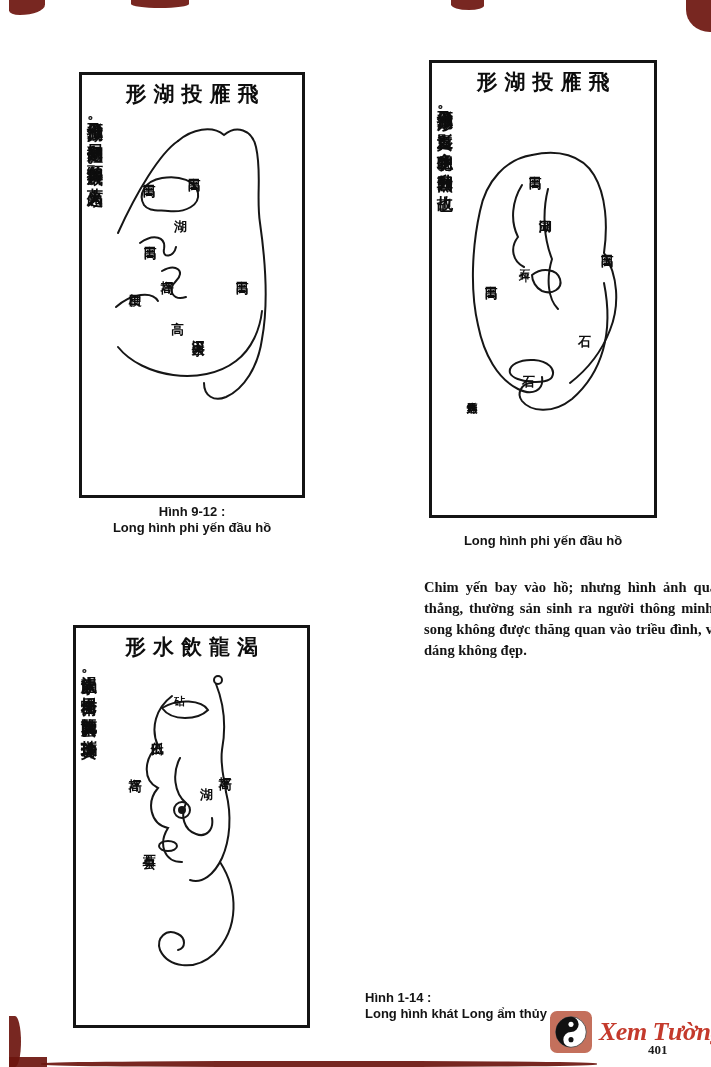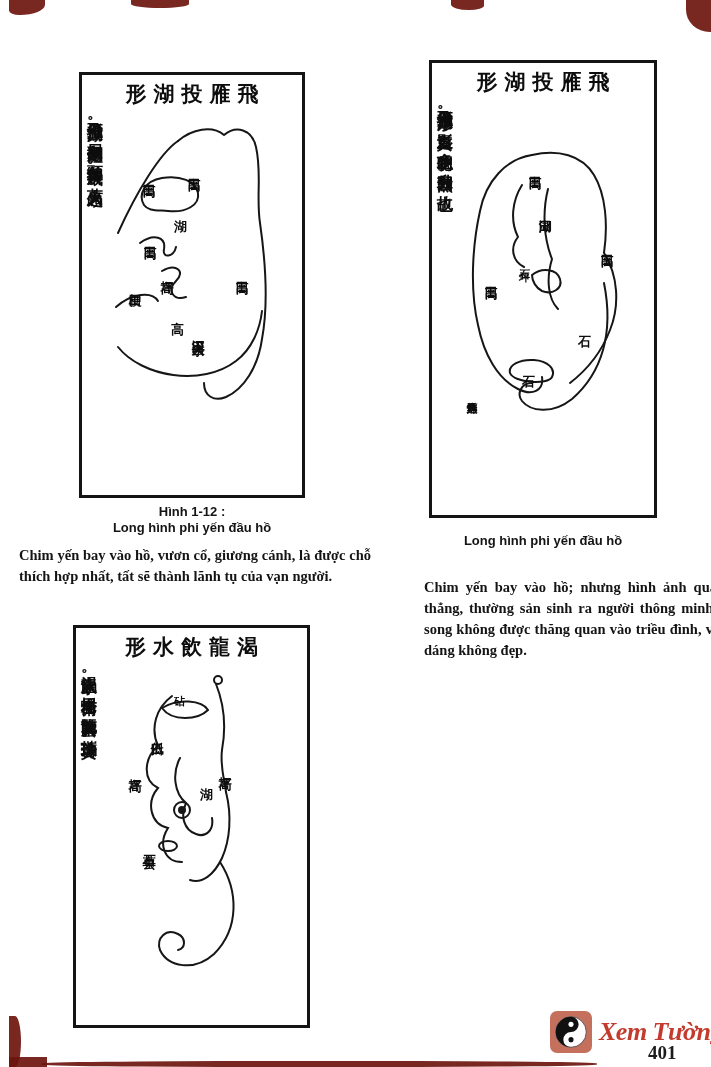--- a/index.html
+++ b/index.html
@@ -17,21 +17,21 @@
   .diagram svg{position:absolute;left:0;top:0;}
   .dlabel{position:absolute;font-family:"DejaVu Sans","Liberation Sans",sans-serif;font-weight:bold;
           font-size:13px;line-height:1.05;white-space:nowrap;color:#0d0d0d;}
   .dlabel.vert{writing-mode:vertical-rl;text-orientation:upright;letter-spacing:1px;}
   .cap{position:absolute;font-family:"Liberation Sans",sans-serif;font-weight:700;font-size:13px;color:#131313;}
   .cap div{line-height:1.25;}
   .cap.center{text-align:center;}
   .para{position:absolute;font-family:"Liberation Serif",serif;font-size:14.5px;line-height:1.45;
         color:#141414;text-align:justify;font-weight:600;}
   .artifact{position:absolute;background:#6d150e;opacity:.92;}
-  .pagenum{position:absolute;left:639px;top:1042px;font-size:19px;font-weight:600;color:#1c1c1c;
+  .pagenum{position:absolute;left:639px;top:1042px;font-size:13px;font-weight:600;color:#1c1c1c;
            font-family:"Liberation Serif",serif;text-align:right;}
   .logo{position:absolute;left:541px;top:1011px;display:flex;align-items:center;gap:7px;}
   .logo-icon{width:42px;height:42px;border-radius:7px;display:flex;align-items:center;justify-content:center;}
   .logo-text{font-family:"Liberation Serif",serif;font-style:italic;font-weight:bold;font-size:26px;
              letter-spacing:-.5px;white-space:nowrap;}
 </style>
 </head>
 <body>
 
 <div class="page">
@@ -64,24 +64,23 @@
         <span class="dlabel" style="left: 60px; top: 105px;">湖</span>
         <span class="dlabel vert" style="left: 29px; top: 120px;">高田</span>
         <span class="dlabel vert" style="left: 46px; top: 155px;">高坪</span>
         <span class="dlabel vert" style="left: 14px; top: 168px;">梗田</span>
         <span class="dlabel" style="left: 57px; top: 208px;">高</span>
         <span class="dlabel vert" style="left: 121px; top: 155px;">高田</span>
         <span class="dlabel vert" style="left: 77px; top: 215px;">深田去水</span>
       </div>
   </div>
   <div class="cap center" style="left:70px;top:504px;width:226px;">
-    <div>Hình 1-12 :</div>
+    <div>Hình 9-12 :</div>
     <div>Long hình phi yến đầu hồ</div>
   </div>
-  <div class="para" style="left:10px;top:545px;width:352px;">Chim yến bay vào hồ, vươn cổ, giương cánh, là được chỗ thích hợp nhất, tất sẽ thành lãnh tụ của vạn người.</div>
 
   <div class="box" style="left:420px;top:60px;width:228px;height:458px;">
     <div class="box-title">形湖投雁飛</div>
     <div class="side-col">飛雁投湖形。影逼真。多生聰明。升朝無因。故也。</div>
     <div class="side-note">無秀應</div>
     <div class="diagram" style="left:32px;top:84px;width:188px;height:362px;">
       <svg width="188" height="362" viewBox="0 0 188 362" fill="none" stroke="#161616" stroke-width="2" stroke-linecap="round">
         <path d="M68,8 C42,12 22,34 16,64 C8,100 6,144 14,178 C20,208 34,232 54,242 C68,249 80,244 78,230"></path>
         <path d="M68,8 C94,2 118,8 130,28 C142,48 144,78 140,106 C154,128 156,158 146,183 C138,204 124,222 106,236"></path>
         <path d="M58,38 C48,54 46,74 54,90 C46,100 48,114 60,120"></path>
@@ -121,20 +120,24 @@
         <path d="M108,192 C126,220 128,258 102,284 C82,302 56,297 48,280 C44,268 54,258 66,264 C74,268 74,278 66,280"></path>
       </svg>
     <span class="dlabel" style="left: 62px; top: 26px; font-size: 11px;">砧</span>
         <span class="dlabel vert" style="left: 38px; top: 62px;">低田</span>
         <span class="dlabel vert" style="left: 16px; top: 98px;">高坪</span>
         <span class="dlabel" style="left: 88px; top: 118px;">湖</span>
         <span class="dlabel vert" style="left: 106px; top: 96px;">高坪</span>
         <span class="dlabel vert" style="left: 30px; top: 174px;">石草去</span>
       </div>
   </div>
+  <div class="cap" style="left:356px;top:990px;width:300px;">
+    <div>Hình 1-14 :</div>
+    <div>Long hình khát Long ẩm thủy</div>
+  </div>
 
   <div class="logo">
     <div class="logo-icon" id="logo-icon-bg" style="background: rgb(196, 112, 92);">
       <svg width="34" height="34" viewBox="0 0 40 40">
         <circle cx="20" cy="20" r="18" fill="#fff" stroke="#444" stroke-width="1"></circle>
         <path d="M20,2 a9,9 0 0 1 0,18 a9,9 0 0 0 0,18 a18,18 0 0 1 0,-36 z" fill="#111"></path>
         <circle cx="20" cy="11" r="3" fill="#fff"></circle>
         <circle cx="20" cy="29" r="3" fill="#111"></circle>
       </svg>
     </div>

